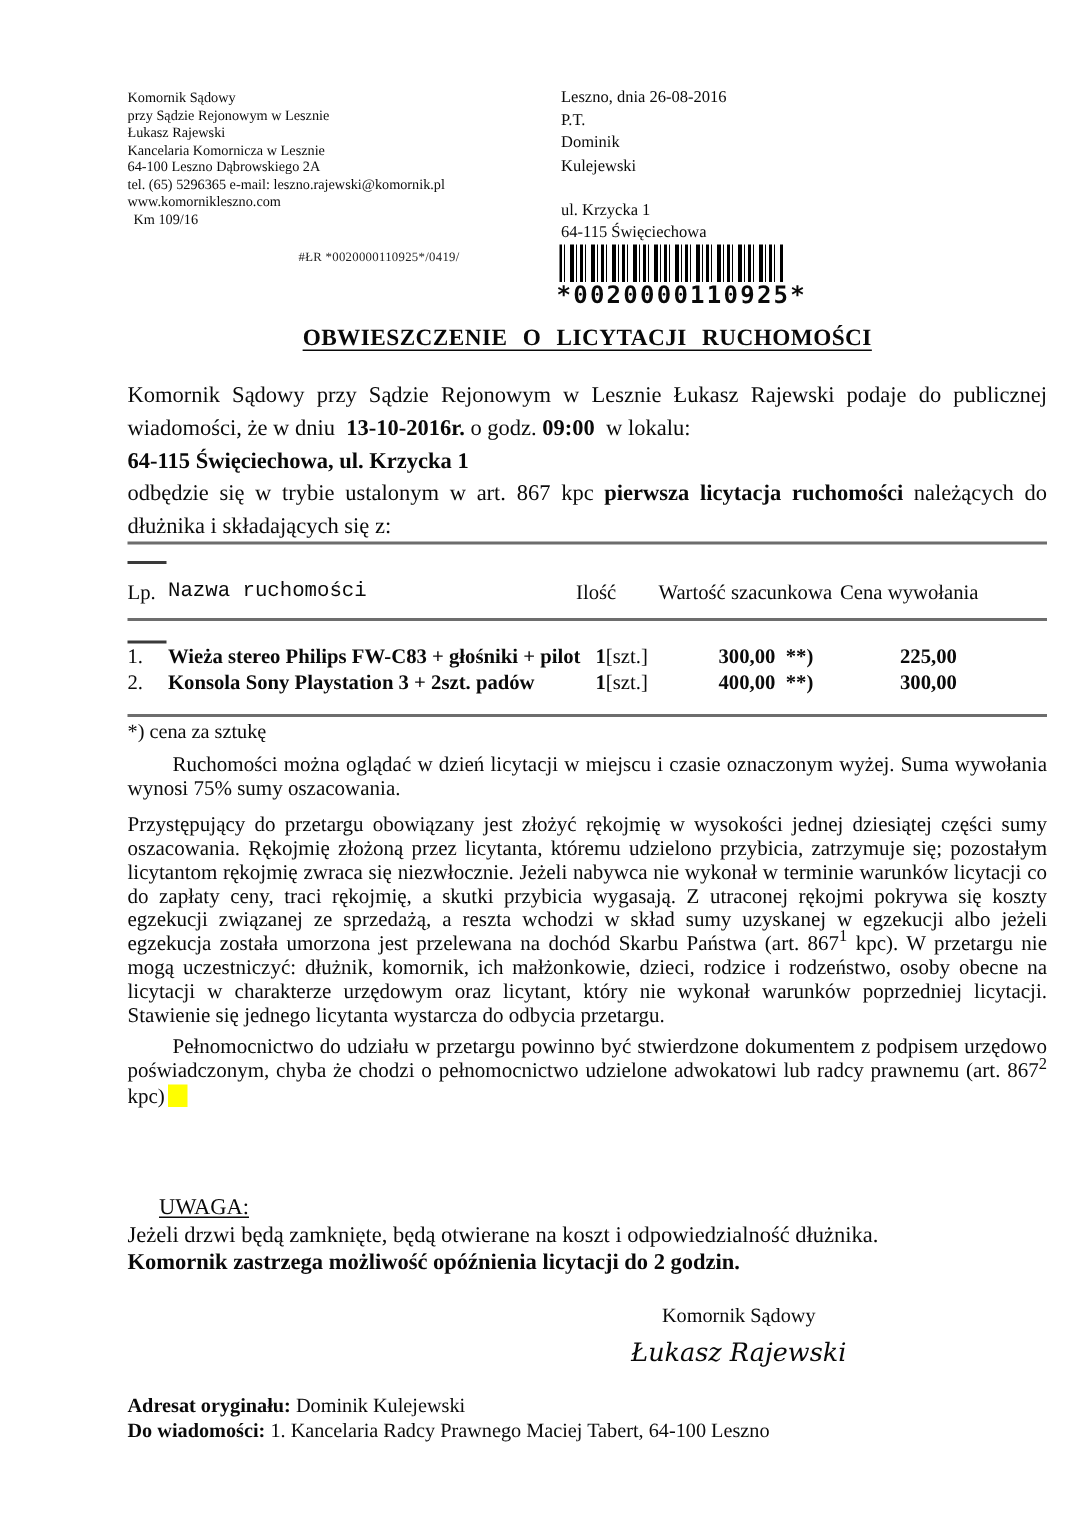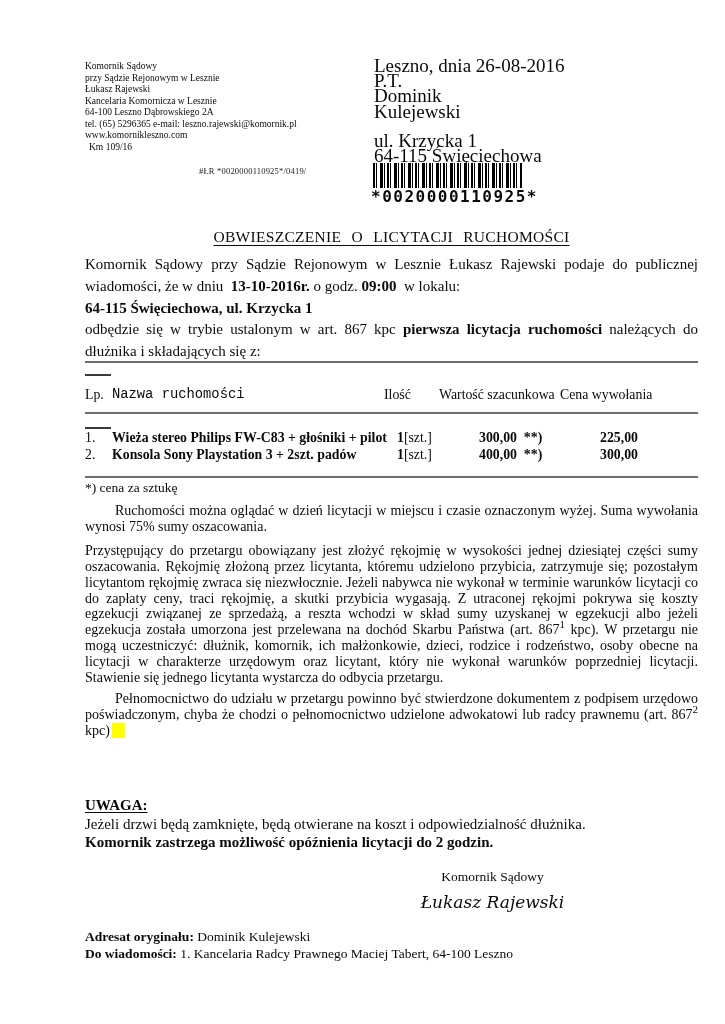--- a/index.html
+++ b/index.html
@@ -5,32 +5,32 @@
   html,body{margin:0;padding:0;}
   body{
     width:725px;height:1024px;background:#ffffff;position:relative;
     font-family:"Liberation Serif", serif;color:#0a0a0a;overflow:hidden;
   }
   .abs{position:absolute;}
   
   .sender{left:85px;top:61px;font-size:9.5px;line-height:11.5px;}
   .sender .km{padding-left:4px;}
   .docref{left:199px;top:166px;font-size:8.5px;letter-spacing:0.2px;color:#222;}
-  .recipient{left:374px;top:58px;font-size:19px;line-height:15.2px;}
+  .recipient{left:374px;top:58px;font-size:11px;line-height:15.2px;}
   .recipient .gap{height:14px;}
   .barcode{left:373px;top:163px;width:149px;height:25px;
     background:repeating-linear-gradient(90deg,
       #000 0,#000 2px,#fff 2px,#fff 3px,
       #000 3px,#000 4px,#fff 4px,#fff 7px,
       #000 7px,#000 10px,#fff 10px,#fff 11px,
       #000 11px,#000 12px,#fff 12px,#fff 14px);}
   .barcode-label{left:371px;top:187px;width:154px;font-family:"DejaVu Sans Mono",monospace;
     font-weight:bold;font-size:16px;letter-spacing:1.5px;white-space:nowrap;}
   
-  .title{left:85px;top:228px;width:613px;text-align:center;font-size:15.5px;font-weight:normal;
+  .title{left:85px;top:217px;width:613px;text-align:center;font-size:15.5px;font-weight:bold;
     word-spacing:6px;letter-spacing:0.3px;}
   .title span{text-decoration:underline;text-underline-offset:3px;}
   
   .para1{left:85px;top:254px;width:613px;font-size:15px;line-height:21.8px;text-align:justify;}
   
   .rule{height:2px;background:#6d6d6d;width:613px;left:85px;}
   .dash{height:2px;background:#3a3a3a;width:26px;left:85px;}
   .thead{left:85px;top:387px;width:613px;height:18px;font-size:13.8px;}
   .thead span,.trow span{position:absolute;white-space:nowrap;}
   .trow{left:85px;width:613px;height:17px;font-size:13.8px;}
@@ -47,21 +47,21 @@
   .footnote{left:85px;top:480px;font-size:13.5px;}
   
   .bodyflow{left:85px;top:503px;width:613px;font-size:14px;line-height:15.9px;text-align:justify;}
   .bodyflow p{margin:0;}
   .p-view{text-indent:30px;margin:0 0 8px 0 !important;}
   .p-poa{text-indent:30px;margin:5px 0 0 0 !important;}
   sup{font-size:11px;line-height:0;}
   .hl{display:inline-block;width:13px;height:15px;background:#ffff00;vertical-align:-3px;margin-left:2px;}
   
   .notice{left:85px;top:796px;font-size:15px;line-height:18.7px;}
-  .notice .h{font-weight:bold;text-decoration:underline;text-underline-offset:2px;}
+  .notice .h{font-weight:normal;text-decoration:underline;text-underline-offset:2px;margin-left:21px;}
   .notice .b{font-weight:bold;}
   
   .sig-title{left:390px;top:869px;width:205px;text-align:center;font-size:13.5px;}
   .sig-name{left:390px;top:892px;width:205px;text-align:center;font-size:17px;
     font-style:italic;font-family:"DejaVu Serif",serif;}
   
   .footer{left:85px;top:929px;font-size:13.5px;line-height:16.5px;}
   .footer b{font-weight:bold;text-align:center;}
 </style>
 </head>

